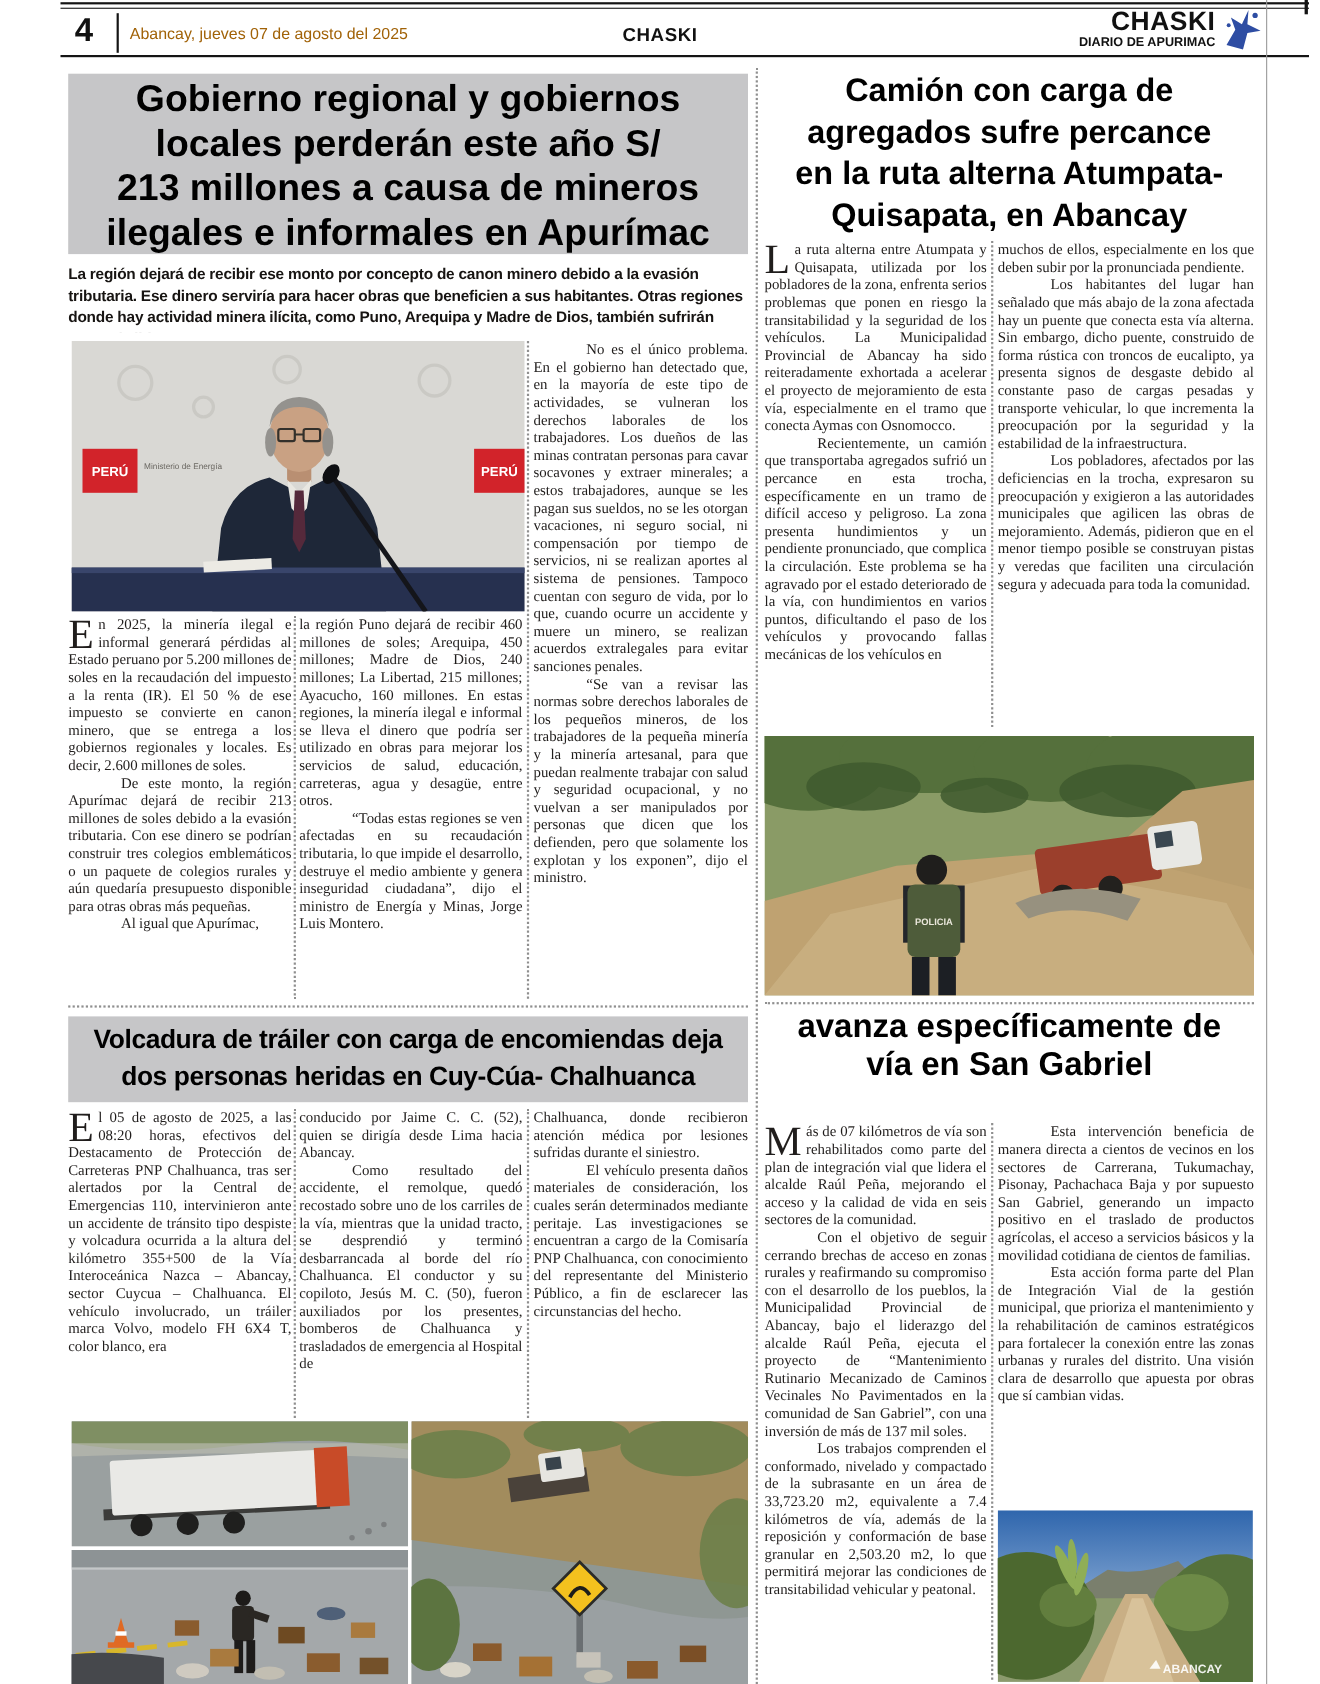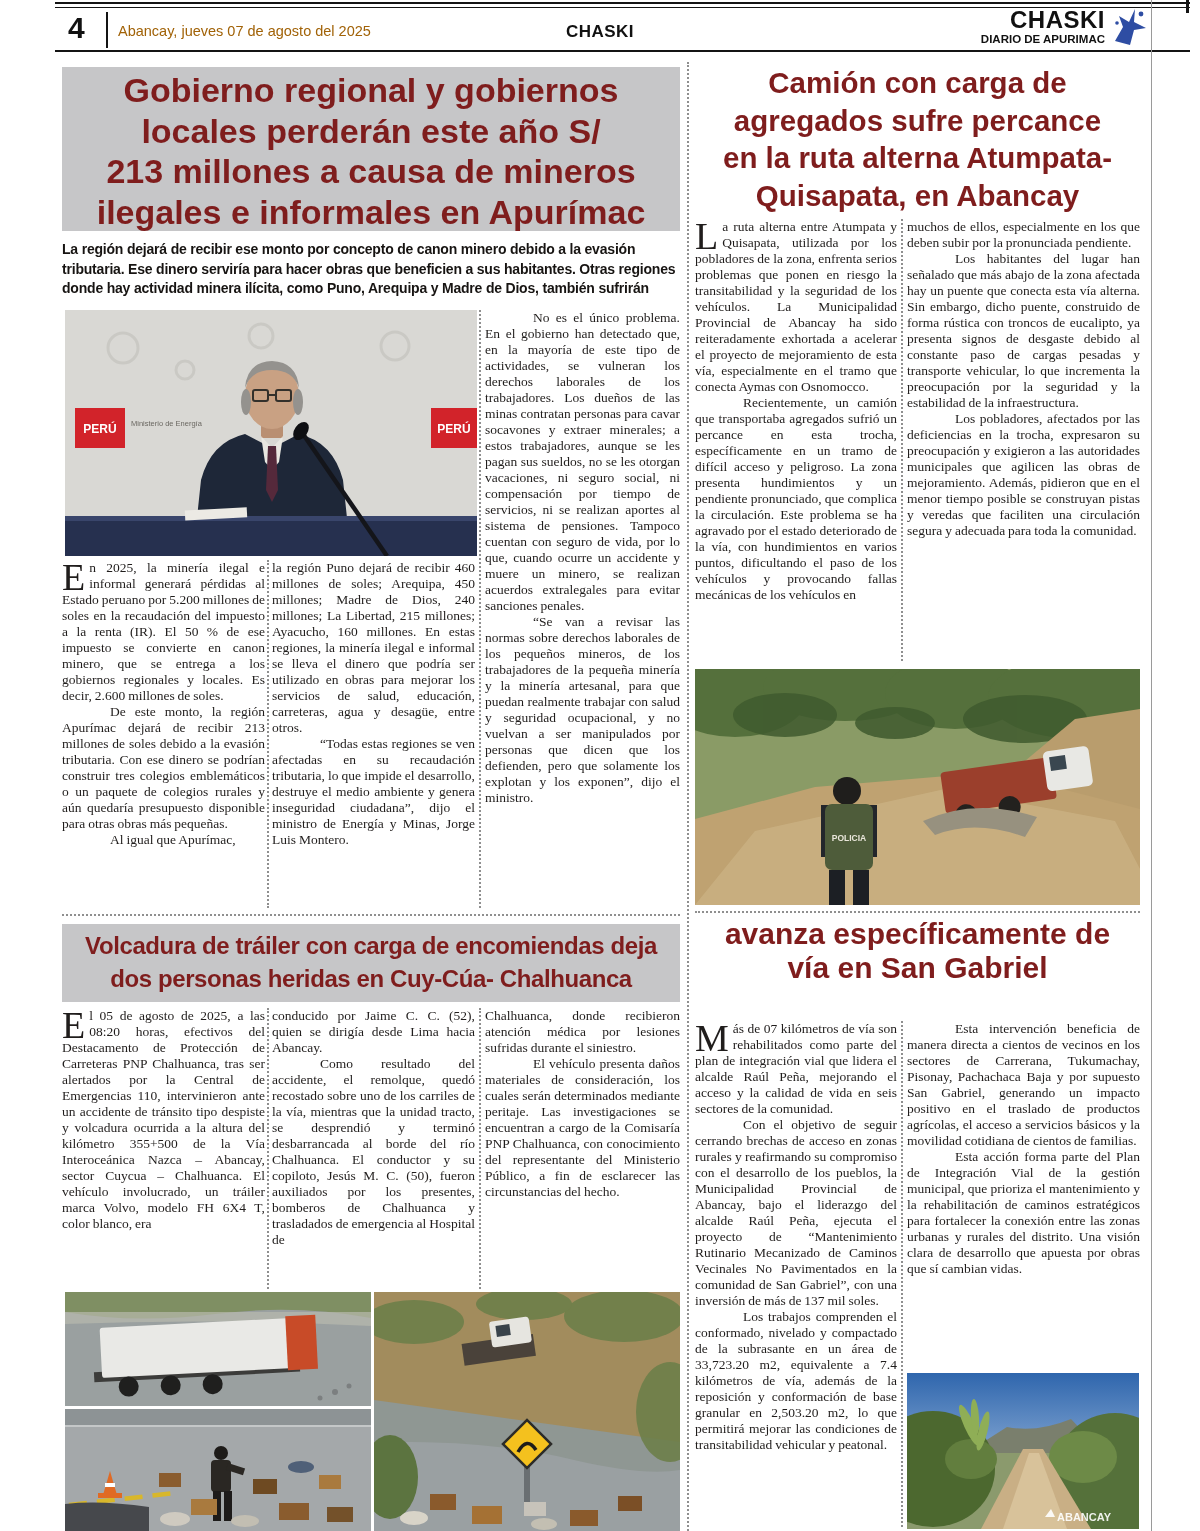--- a/index.html
+++ b/index.html
@@ -2,21 +2,21 @@
 <html lang="es"><head>
 <meta charset="utf-8">
 <style>
   *{margin:0;padding:0;box-sizing:border-box}
   html,body{background:#fff}
   body{font-family:"Liberation Serif","DejaVu Serif",serif;color:#1d1b1a}
   .page{position:relative;width:1200px;height:1531px;background:#ffffff;overflow:hidden}
   .abs{position:absolute}
   .rule{background:#141414}
   .hl-box{background:#c6c6c8}
-  .hl{font-family:"Liberation Sans","DejaVu Sans",sans-serif;font-weight:bold;color:#7f1d1d;text-align:center}
+  .hl{font-family:"Liberation Sans","DejaVu Sans",sans-serif;font-weight:bold;color:#000000;text-align:center}
   .sf{font-family:"Liberation Sans","DejaVu Sans",sans-serif;font-weight:bold;font-size:14px;line-height:19.5px;letter-spacing:-.2px;color:#171412}
   .body{font-size:13.5px;line-height:16px;text-align:justify;word-spacing:-.4px;color:#201d1c}
   .body p{margin:0}
   .ind{text-indent:48px}
   .dc{float:left;font-size:38px;line-height:29px;padding:3px 4px 0 0}
   .col{overflow:hidden}
   .dotv{border-left:2px dotted #8f8f8f;width:0}
   .doth{border-top:2px dotted #8f8f8f;height:0}
   .sans{font-family:"Liberation Sans","DejaVu Sans",sans-serif}
   .mast{font-family:"Liberation Sans","DejaVu Sans",sans-serif;font-weight:bold;color:#111;text-align:right}

